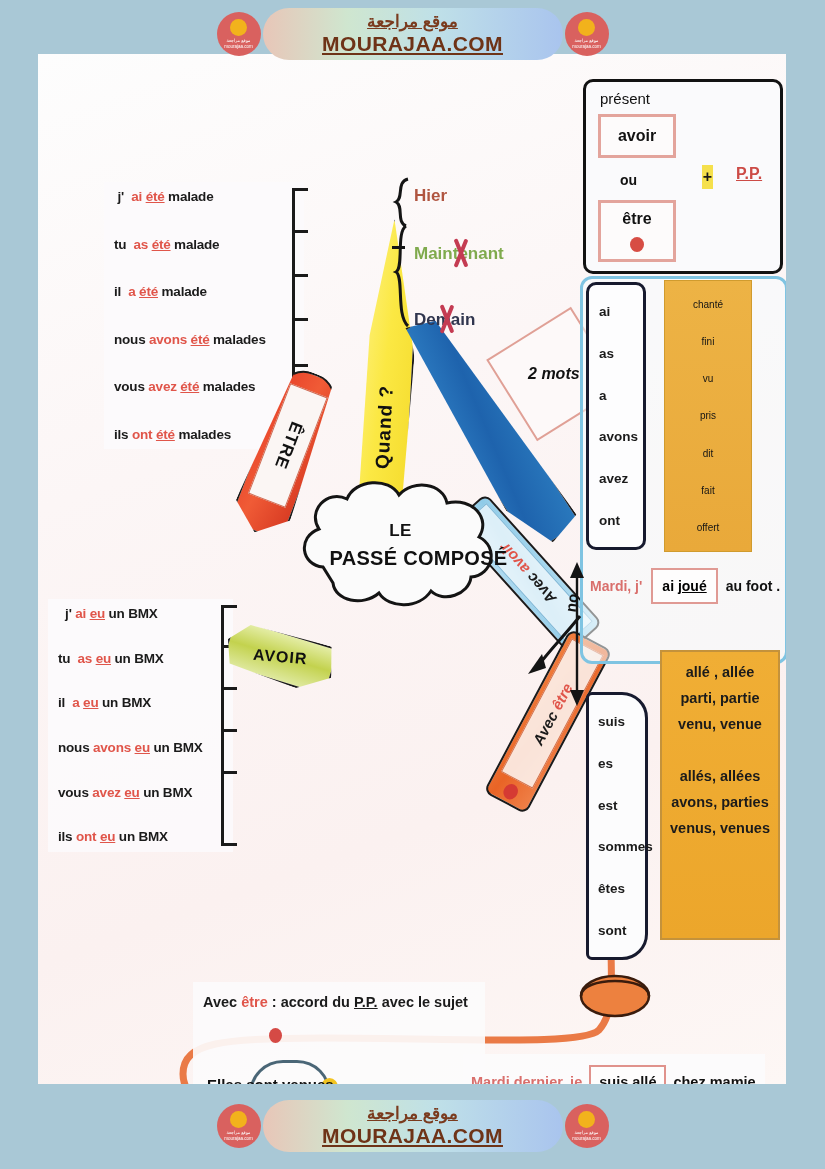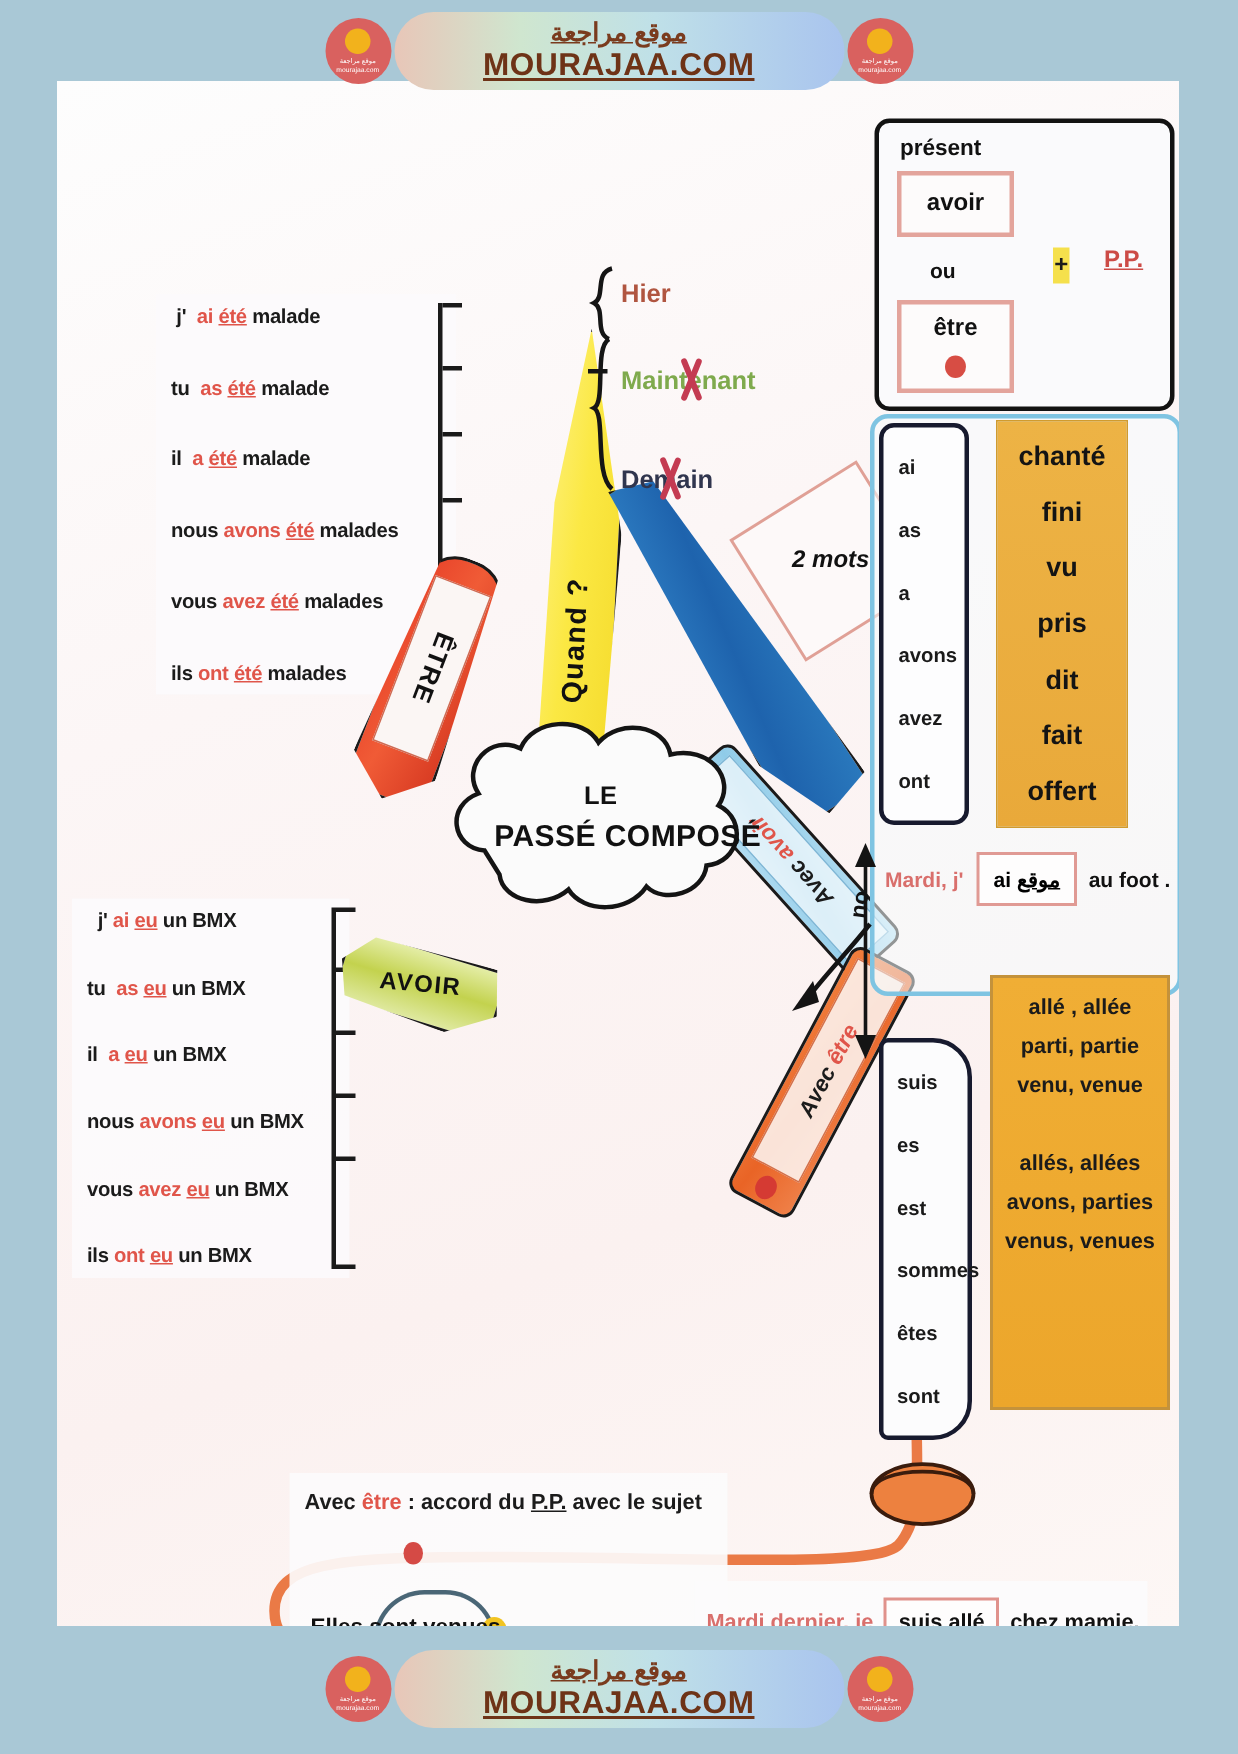--- a/index.html
+++ b/index.html
@@ -67,21 +67,21 @@
   }
   .brace {
     position: absolute; right: -2px; top: 6px; bottom: 6px; width: 14px;
     border-left: 3px solid #1a1a1a;
   }
   .brace i {
     position: absolute; left: 0; width: 13px; height: 3px; background: #1a1a1a;
     display: block;
   }
 
-  #etre-panel { left: 66px; top: 142px; width: 200px; height: 267px; }
+  #etre-panel { left: 66px; top: 128px; width: 200px; height: 267px; }
   #etre-panel .row { text-align: left; }
   #avoir-panel { left: 10px; top: 545px; width: 185px; height: 253px; }
 
   
   .cloud {
     position: absolute; left: 255px; top: 421px; width: 215px; height: 140px;
     z-index: 20;
   }
   .cloud-label {
     position: absolute; left: 0; top: 0; width: 100%; height: 100%;
@@ -239,21 +239,21 @@
   #tw-brace {
     position: absolute; left: 352px; top: 122px; width: 22px; height: 155px; z-index: 24;
   }
 
   
   #present-box {
     position: absolute; left: 545px; top: 25px; width: 200px; height: 195px;
     background: rgba(250,250,252,.96);
     border: 3px solid #121212; border-radius: 10px; z-index: 22;
   }
-  #present-box .ttl { position: absolute; left: 14px; top: 8px; font-size: 15px; font-weight: bold; color: #111; }
+  #present-box .ttl { position: absolute; left: 14px; top: 8px; font-size: 15px; font-weight: normal; color: #111; }
   .minibox {
     position: absolute; left: 12px; width: 78px; height: 44px;
     background: #fdfbfb; border: 3px solid #e3a49c;
     display: flex; align-items: center; justify-content: center;
     font-size: 16px; font-weight: bold; color: #111;
   }
   #mb-avoir { top: 32px; }
   #mb-etre  { top: 118px; height: 62px; align-items: flex-start; padding-top: 7px; }
   #mb-etre .reddot { position: absolute; left: 50%; margin-left: -7px; top: 34px;
     width: 14px; height: 15px; border-radius: 50%; background: #d74d44; }
@@ -277,21 +277,21 @@
     justify-content: space-around; padding: 6px 0 6px 10px; z-index: 20;
   }
   #avoir-conjbox div { font-size: 13.5px; font-weight: 600; color: #1a1a1a; }
   #avoir-pplist {
     position: absolute; left: 626px; top: 226px; width: 88px; height: 272px;
     background: linear-gradient(180deg,#edb345 0%,#e9a93a 100%);
     border: 1.5px solid #d09b2e; z-index: 20;
     display: flex; flex-direction: column; align-items: center;
     justify-content: space-around; padding: 5px 0;
   }
-  #avoir-pplist div { font-size: 18px; font-weight: bold; color: #141414; }
+  #avoir-pplist div { font-size: 10px; font-weight: normal; color: #141414; }
   #ex-avoir {
     position: absolute; left: 552px; top: 508px; width: 192px; height: 48px;
     display: flex; align-items: center; z-index: 22;
     font-size: 14px; font-weight: bold;
   }
   #ex-avoir .pre { color: #d96f6c; margin-right: 4px; }
   #ex-avoir .box {
     border: 2.5px solid #e09a94; background: #fefdfd;
     padding: 8px 9px; margin: 0 5px;
   }
@@ -533,21 +533,21 @@
     <div>fini</div>
     <div>vu</div>
     <div>pris</div>
     <div>dit</div>
     <div>fait</div>
     <div>offert</div>
   </div>
 
   <div id="ex-avoir">
     <span class="pre">Mardi, j'</span>
-    <span class="box">ai&nbsp;<u>موقع</u></span>
+    <span class="box">ai&nbsp;<u>joué</u></span>
     <span class="post">au foot .</span>
   </div>
 
   <div id="ou-vert">ou</div>
   <svg style="position:absolute;left:505px;top:498px;width:60px;height:160px;z-index:25" viewBox="0 0 60 160">
     <path d="M34 148 L34 16" stroke="#141414" stroke-width="2.4" fill="none"></path>
     <path d="M27 26 L34 10 L41 26 Z" fill="#141414"></path>
     <path d="M27 138 L34 154 L41 138 Z" fill="#141414"></path>
   </svg>
   <svg style="position:absolute;left:470px;top:556px;width:80px;height:70px;z-index:25" viewBox="0 0 80 70">

